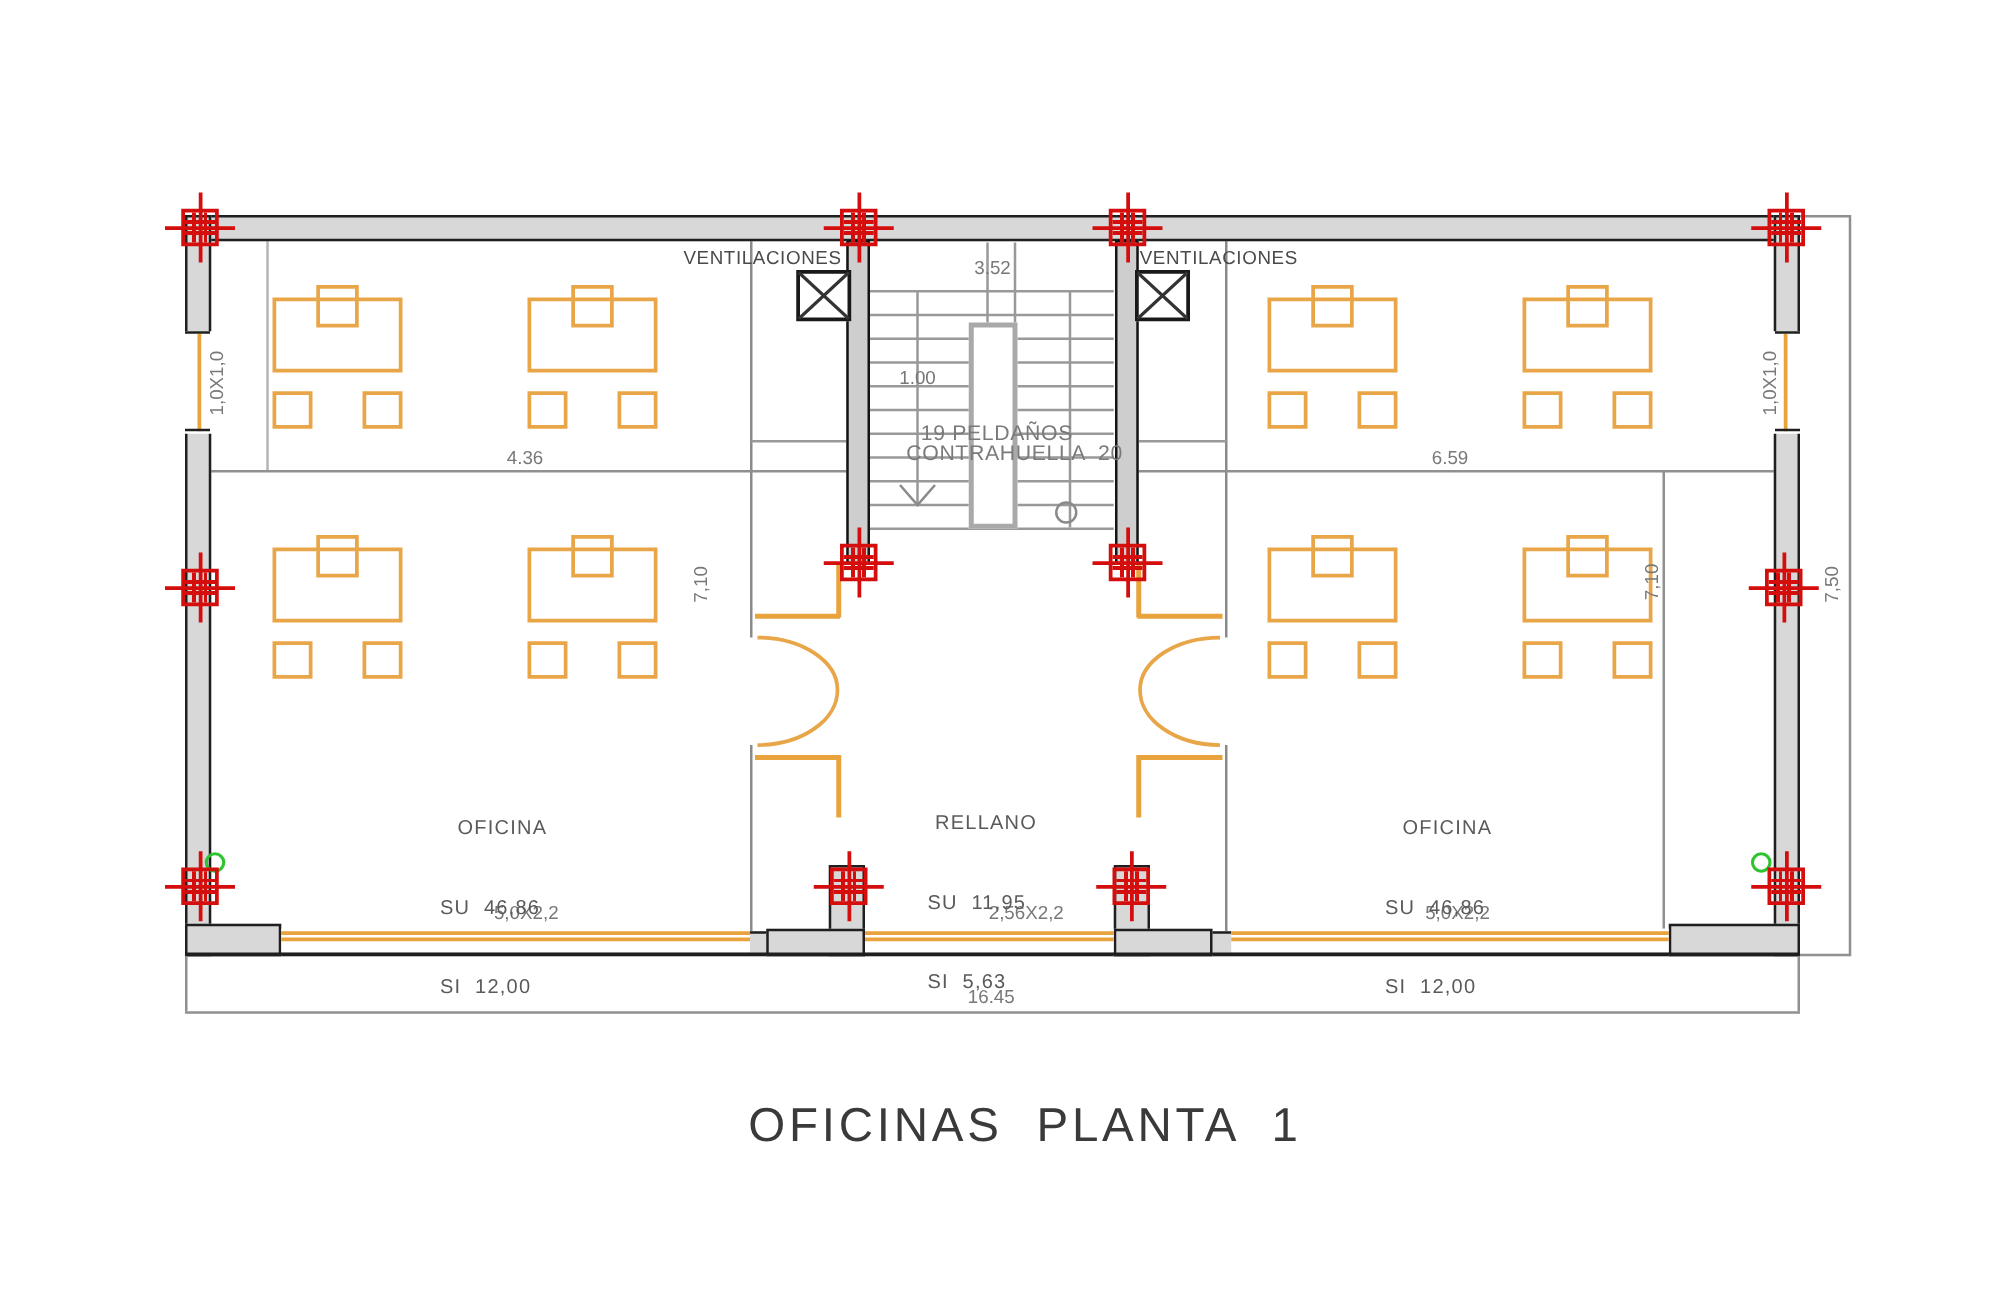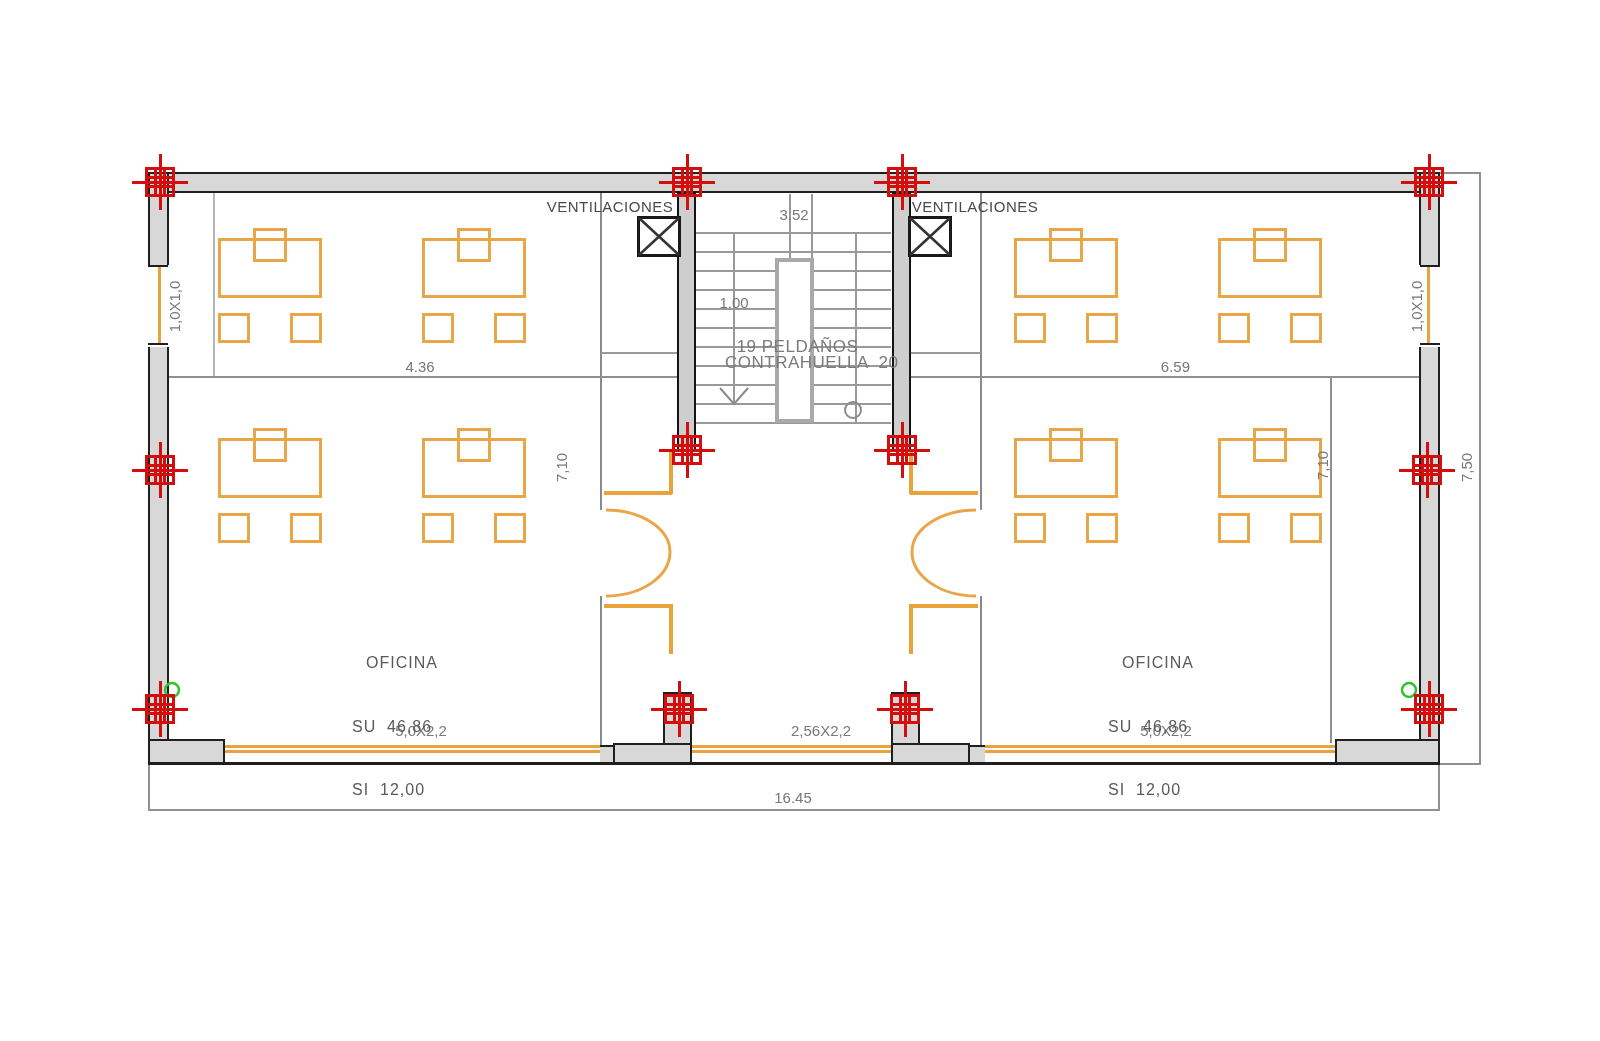--- a/index.html
+++ b/index.html
@@ -199,39 +199,45 @@
 
   <div class="ventlbl" style="left:540px;top:198px;width:140px;">VENTILACIONES</div>
   <div class="ventlbl" style="left:905px;top:198px;width:140px;">VENTILACIONES</div>
 
   <div class="txt center" style="left:764px;top:206px;width:60px;">3.52</div>
   <div class="txt center" style="left:704px;top:294px;width:60px;">1.00</div>
   <div class="stairnote" style="left:725px;top:337px;width:145px;">19 PELDAÑOS</div>
   <div class="stairnote" style="left:725px;top:353px;width:145px;">CONTRAHUELLA  20</div>
 
   <div class="txt center" style="left:390px;top:358px;width:60px;">4.36</div>
-  <div class="txt center" style="left:1130px;top:358px;width:60px;text-align:right;">6.59</div>
+  <div class="txt center" style="left:1130px;top:358px;width:60px;">6.59</div>
 
   <div class="txt center rot" style="left:139px;top:298px;width:70px;">1,0X1,0</div>
   <div class="txt center rot" style="left:1381px;top:298px;width:70px;">1,0X1,0</div>
 
   <div class="txt center rot" style="left:533px;top:459px;width:56px;">7,10</div>
   <div class="txt center rot" style="left:1294px;top:457px;width:56px;">7,10</div>
   <div class="txt center rot" style="left:1438px;top:459px;width:56px;">7,50</div>
 
   <div class="txt center" style="left:381px;top:722px;width:80px;">5,0X2,2</div>
   <div class="txt center" style="left:771px;top:722px;width:100px;">2,56X2,2</div>
   <div class="txt center" style="left:1126px;top:722px;width:80px;">5,0X2,2</div>
 
   <div class="txt center" style="left:753px;top:789px;width:80px;">16.45</div>
 
   <div class="roomlbl" style="left:352px;top:610px;">
     <div style="padding-left:14px;">OFICINA</div>
     <div>SU  46,86</div>
     <div>SI  12,00</div>
+  </div>
+  <div class="roomlbl" style="left:742px;top:606px;">
+    <div style="padding-left:6px;">RELLANO</div>
+    <div>SU  11,95</div>
+    <div>SI  5,63</div>
   </div>
   <div class="roomlbl" style="left:1108px;top:610px;">
     <div style="padding-left:14px;">OFICINA</div>
     <div>SU  46,86</div>
     <div>SI  12,00</div>
   </div>
 
+  <div class="title" style="left:320px;top:880px;width:1000px;">OFICINAS  PLANTA  1</div>
 </div>
 
 </body></html>

